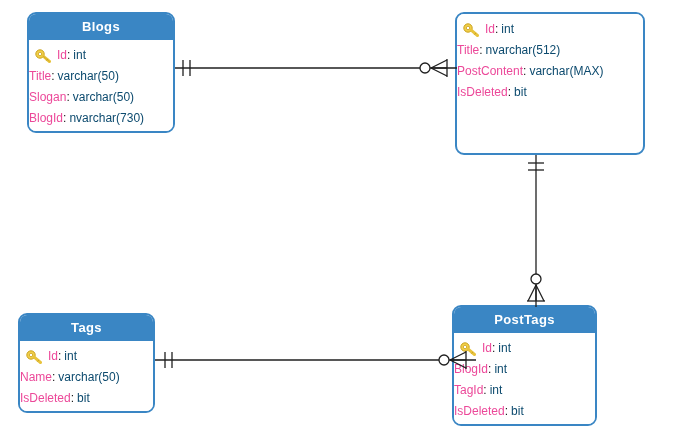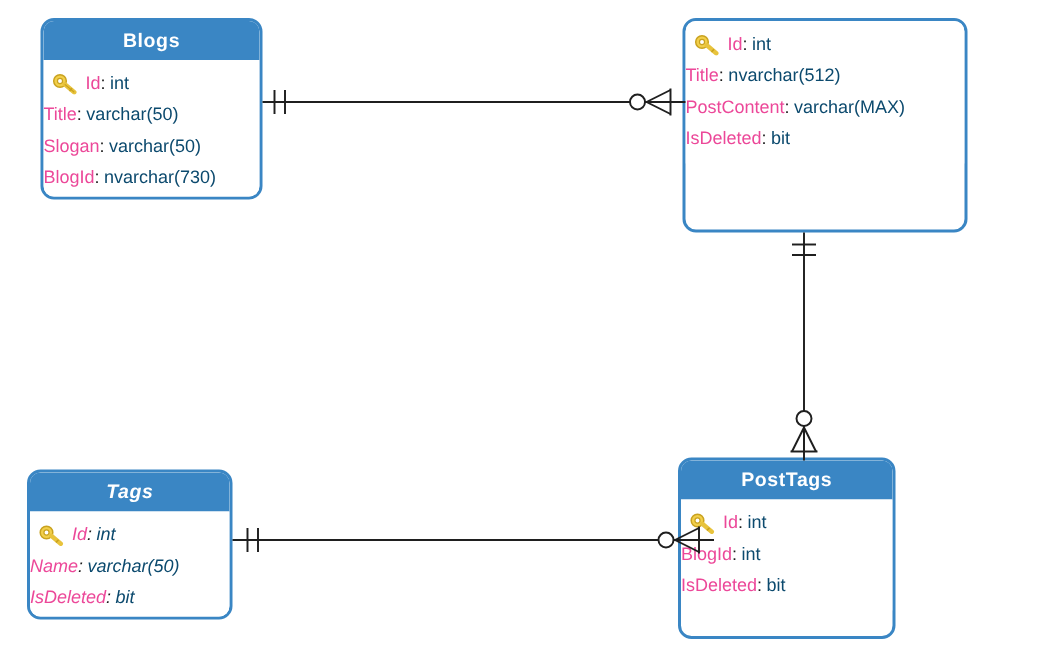--- a/index.html
+++ b/index.html
@@ -138,21 +138,21 @@
         <span class="field-name">PostContent</span><span class="colon">:</span><span class="field-type">varchar(MAX)</span>
       </div>
 
       <div class="field">
         <span class="field-name">IsDeleted</span><span class="colon">:</span><span class="field-type">bit</span>
       </div>
 
     </div>
   </div>
 
-  <div class="entity" style="left:18px; top:313px; width:137px; height:100px;font-style:italic;">
+  <div class="entity" style="left:18px; top:313px; width:137px; height:100px;">
     <div class="entity-header">Tags</div>
     <div class="entity-body">
 
       <div class="field pk">
         <span class="key-icon">
           <svg width="18" height="14" viewBox="0 0 18 14">
             <circle cx="5" cy="5" r="4.2" fill="#f2cf4a" stroke="#c9a21f" stroke-width="1"></circle>
             <circle cx="5" cy="5" r="1.7" fill="#ffffff" stroke="#c9a21f" stroke-width="0.8"></circle>
             <path d="M8.2 7.2 L14.5 12.5" stroke="#e8c33c" stroke-width="3" stroke-linecap="round"></path>
             <path d="M11.3 11.6 L13.0 9.9" stroke="#c9a21f" stroke-width="1"></path>
@@ -185,20 +185,23 @@
             <path d="M11.3 11.6 L13.0 9.9" stroke="#c9a21f" stroke-width="1"></path>
           </svg>
         </span>
         <span class="field-name">Id</span><span class="colon">:</span><span class="field-type">int</span>
       </div>
 
       <div class="field">
         <span class="field-name">BlogId</span><span class="colon">:</span><span class="field-type">int</span>
       </div>
 
+      <div class="field">
+        <span class="field-name">TagId</span><span class="colon">:</span><span class="field-type">int</span>
+      </div>
 
       <div class="field">
         <span class="field-name">IsDeleted</span><span class="colon">:</span><span class="field-type">bit</span>
       </div>
 
     </div>
   </div>
 
   <svg class="conn" style="left:175px; top:48px;" width="282" height="40" viewBox="0 0 282 40">
     <line x1="0" y1="20" x2="282" y2="20"></line>

